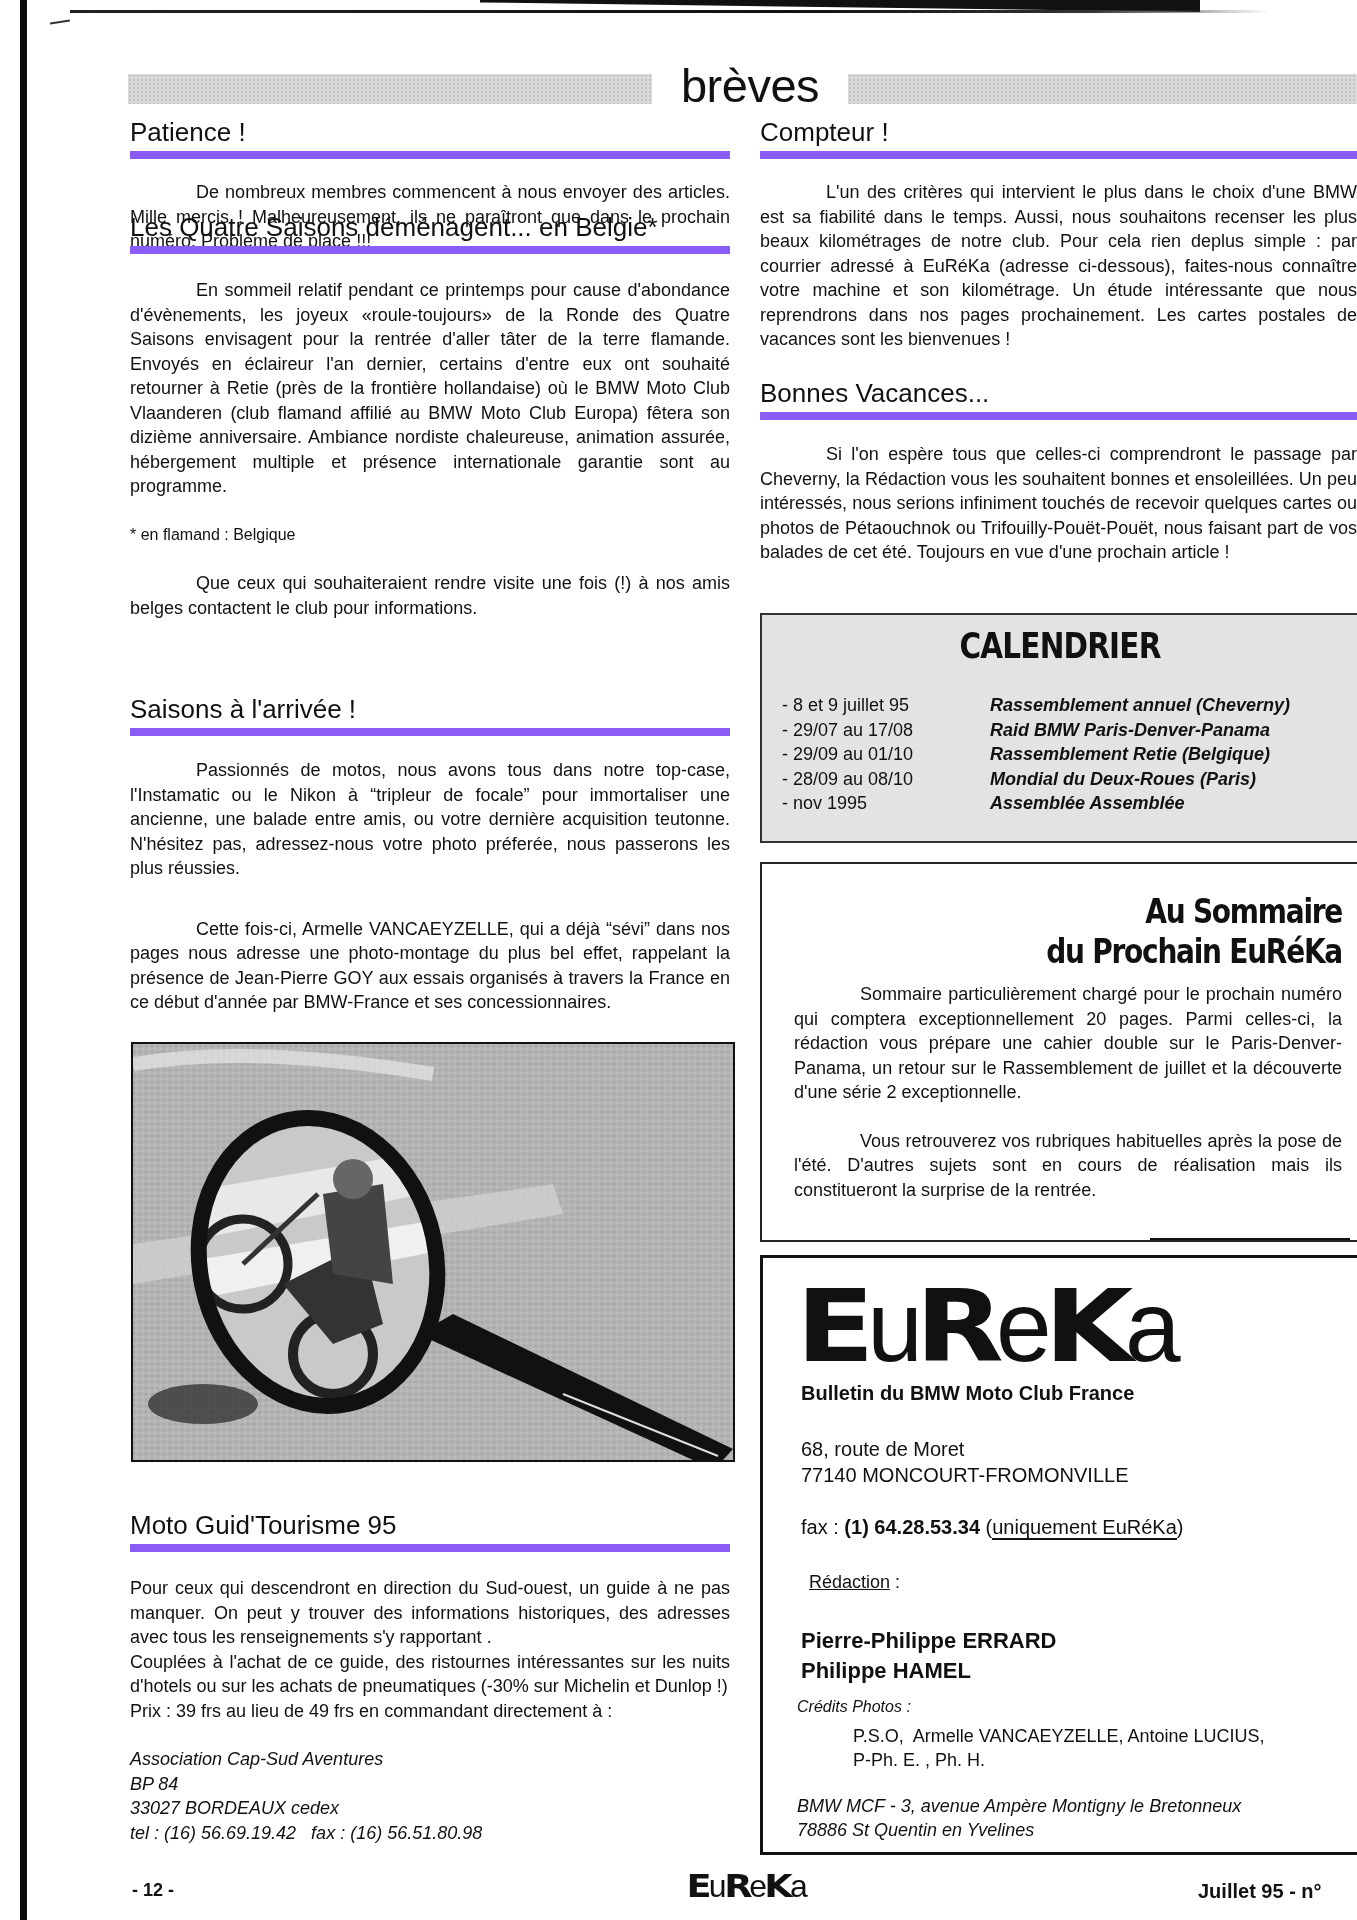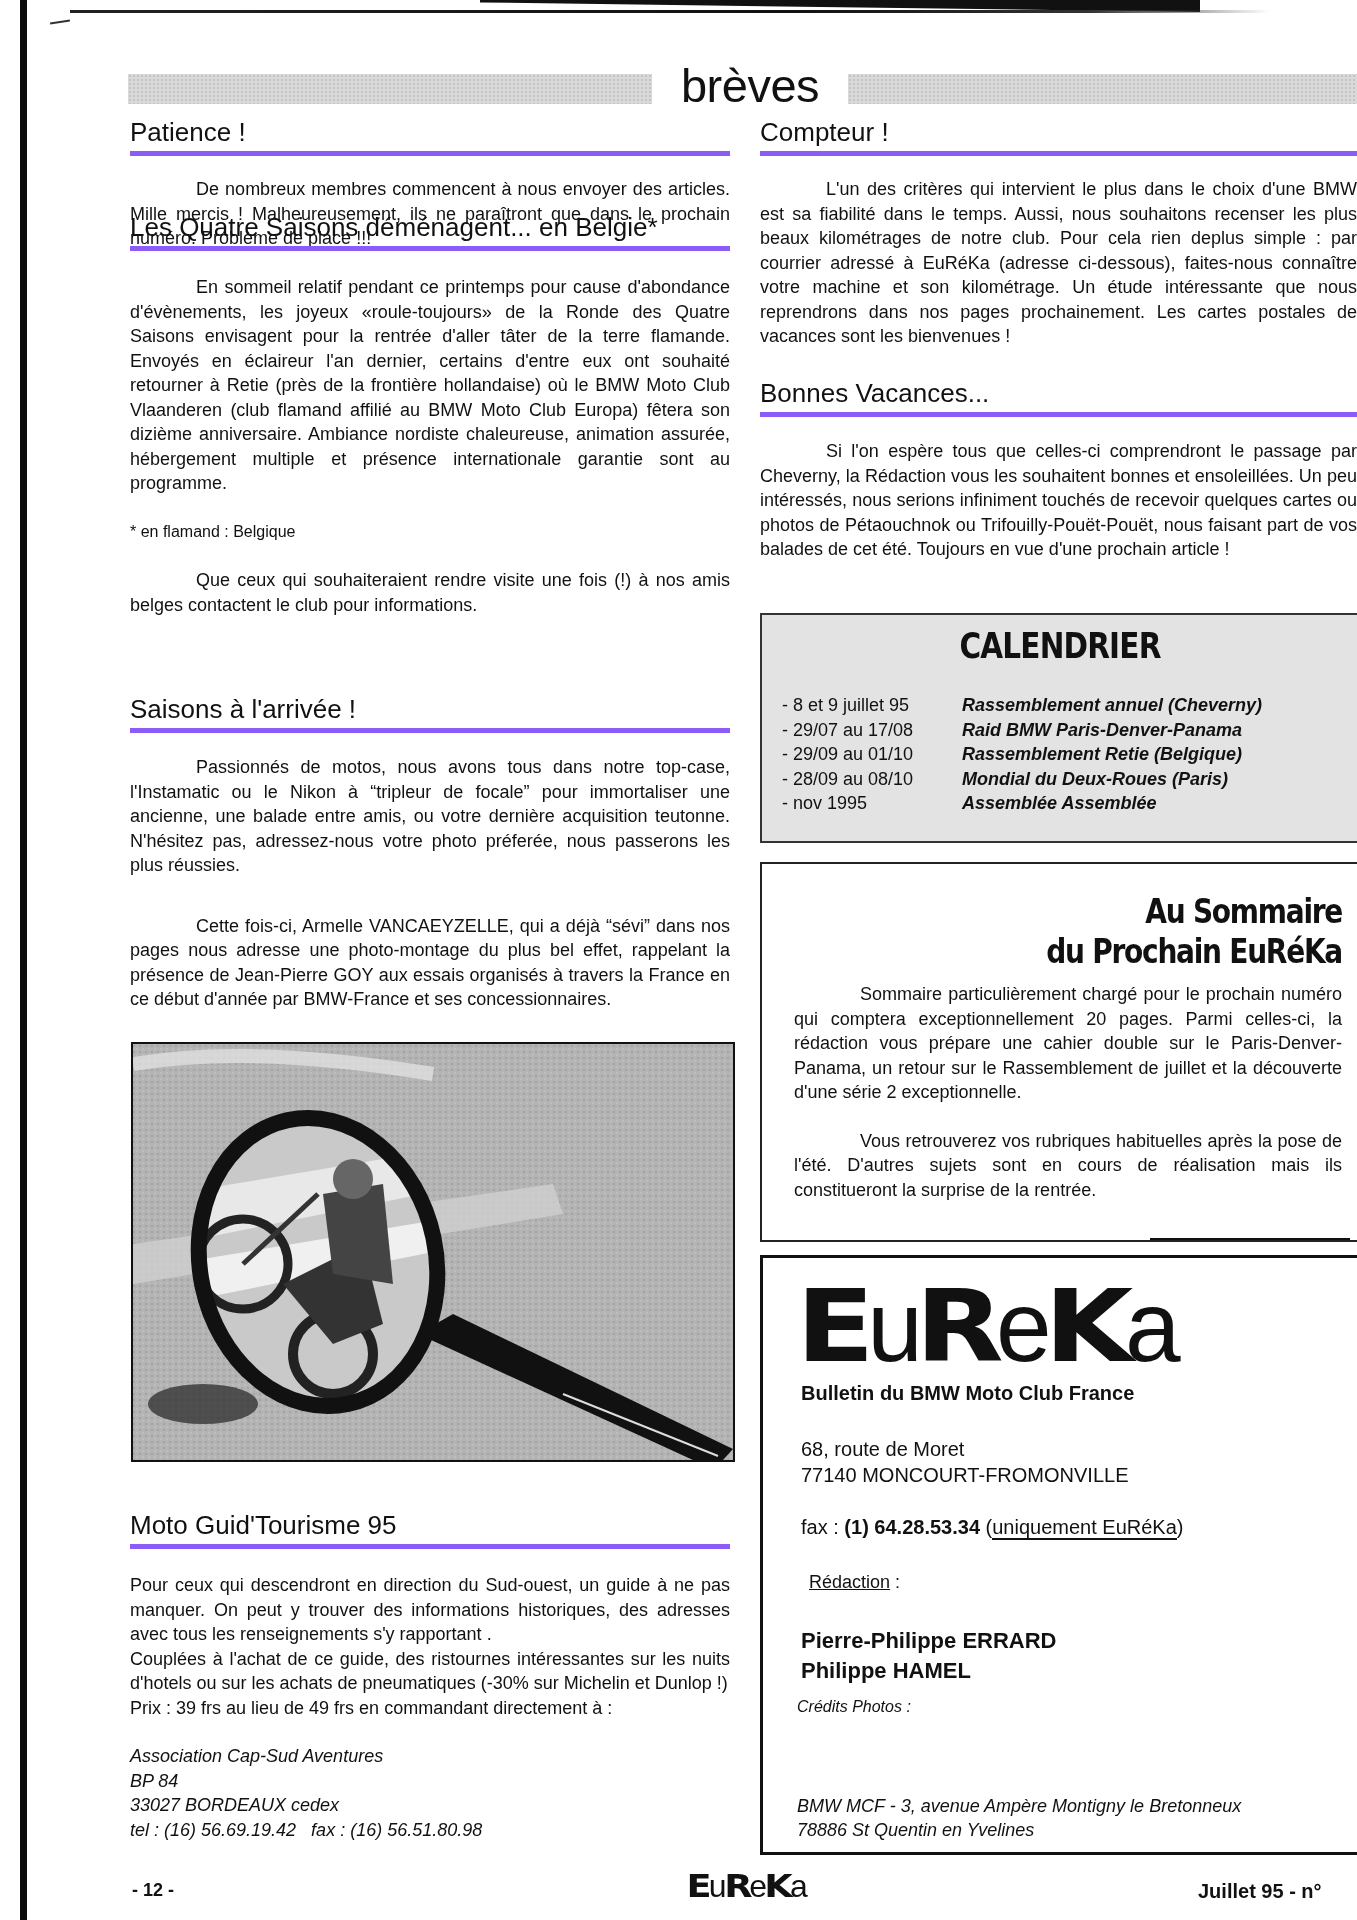--- a/index.html
+++ b/index.html
@@ -22,35 +22,35 @@
   #hbar-left { left: 128px; width: 524px; }
   #hbar-right { left: 848px; width: 509px; }
   #section-title { left: 652px; top: 56px; width: 196px; text-align: center;
                    font-size: 47px; line-height: 60px; font-weight: normal; letter-spacing: -0.5px; }
 
   
   .col-left { left: 130px; width: 600px; }
   .col-right { left: 760px; width: 597px; }
 
   .heading { font-size: 26px; line-height: 30px; padding-bottom: 4px;
-             border-bottom: 5px solid #8b5cf6; white-space: nowrap; }
+             border-bottom: 8px solid #8b5cf6; white-space: nowrap; }
   .body { font-size: 18px; line-height: 24.5px; text-align: justify; }
   .body .p { margin: 0; }
   .indent { text-indent: 66px; }
   .small { font-size: 16px; }
   .ital { font-style: italic; }
 
   
   #calendar-box { left: 760px; top: 613px; width: 600px; height: 230px;
                   background: #e3e3e3; border: 2px solid #333; box-sizing: border-box; }
   #calendar-title { position: absolute; left: 0; width: 100%; top: 10px; text-align: center;
                     font-family: "DejaVu Sans", sans-serif; font-weight: bold; font-size: 36px;
                     letter-spacing: -1px; transform: scaleX(0.82); }
   #calendar-list { position: absolute; left: 20px; top: 78px; font-size: 18px; line-height: 24.5px; }
-  .cal-row { display: flex; }
+  .cal-row { display: flex; gap: 28px; }
   .cal-date { width: 180px; }
   .cal-event { font-weight: bold; font-style: italic; }
 
   
   #sommaire-box { left: 760px; top: 862px; width: 600px; height: 380px;
                   border: 2px solid #222; box-sizing: border-box; }
   #sommaire-title { position: absolute; right: 16px; top: 28px; text-align: right;
                     font-family: "DejaVu Sans", sans-serif; font-weight: bold;
                     font-size: 33px; line-height: 40px; letter-spacing: -1.5px;
                     transform-origin: right center; transform: scaleX(0.85); }
@@ -237,20 +237,24 @@
     <span>fax : </span><span class="num">(1) 64.28.53.34</span><span> (</span><span class="note">uniquement  EuRéKa</span><span>)</span>
   </div>
   <div id="mast-redaction">
     <span class="u">Rédaction</span><span> :</span>
   </div>
   <div id="mast-editors">
     <div>Pierre-Philippe ERRARD</div>
     <div>Philippe HAMEL</div>
   </div>
   <div id="mast-credits-label">Crédits Photos :</div>
+  <div id="mast-credits">
+    <div style="white-space:pre;">P.S.O,  Armelle VANCAEYZELLE, Antoine LUCIUS,</div>
+    <div>P-Ph. E. , Ph. H.</div>
+  </div>
   <div id="mast-bmw">
     <div>BMW MCF - 3, avenue Ampère Montigny le Bretonneux</div>
     <div>78886 St Quentin en Yvelines</div>
   </div>
 </div>
 
 <div class="abs" id="footer-page">- 12 -</div>
 <div class="abs" id="footer-logo">
   <span class="logo-heavy">E</span><span class="logo-light">u</span><span class="logo-heavy">R</span><span class="logo-light">e</span><span class="logo-heavy">K</span><span class="logo-light">a</span>
 </div>

